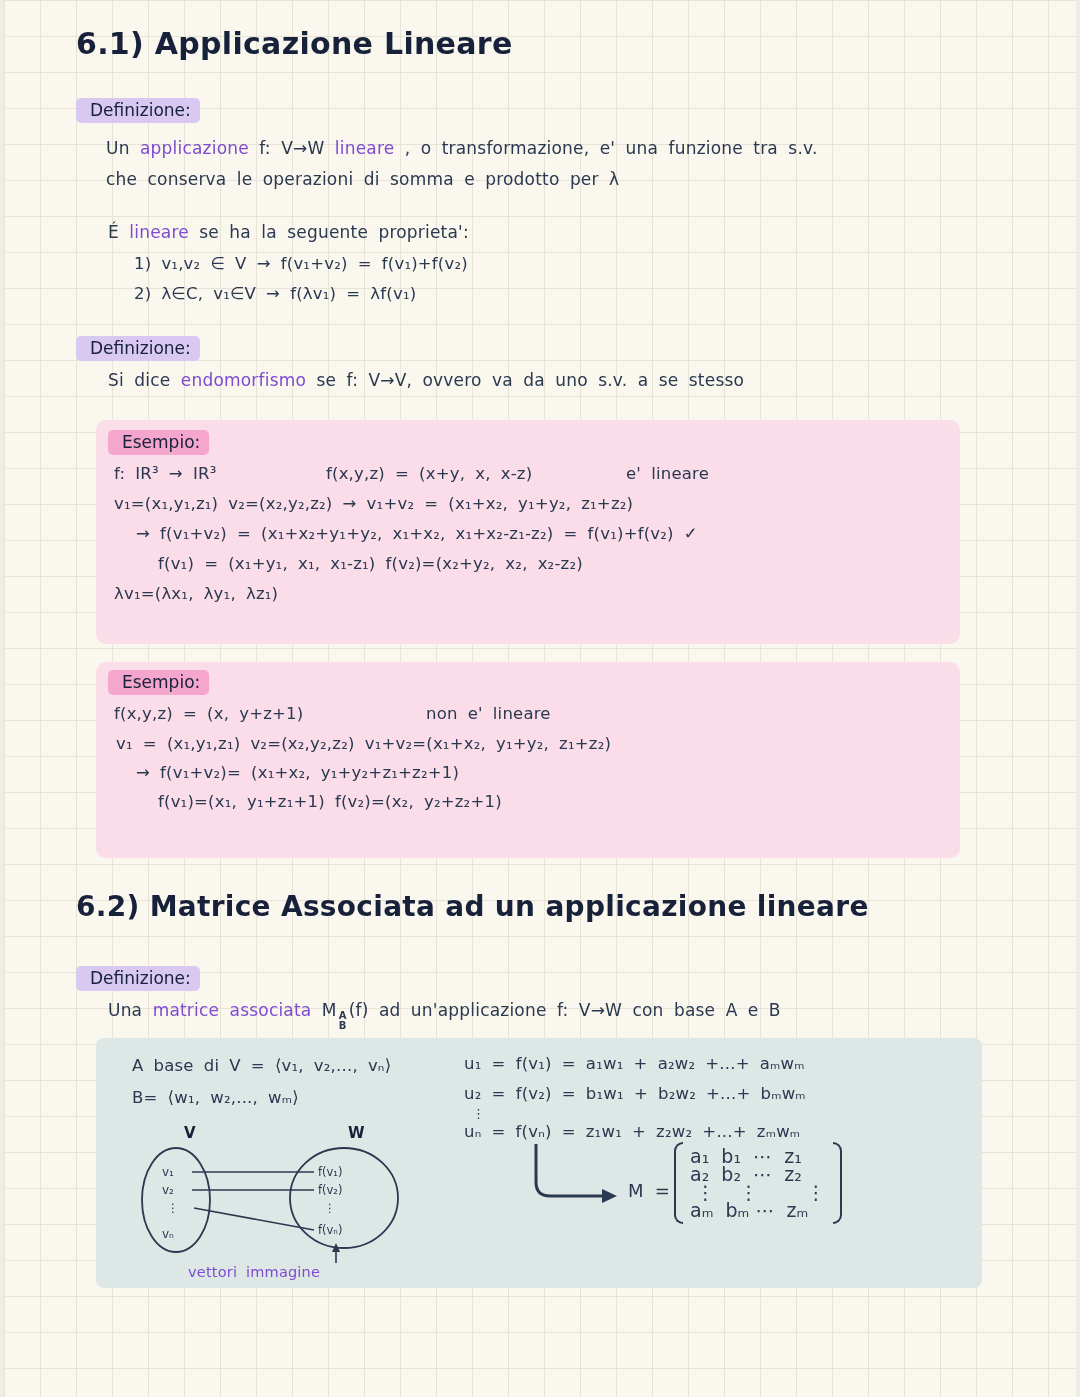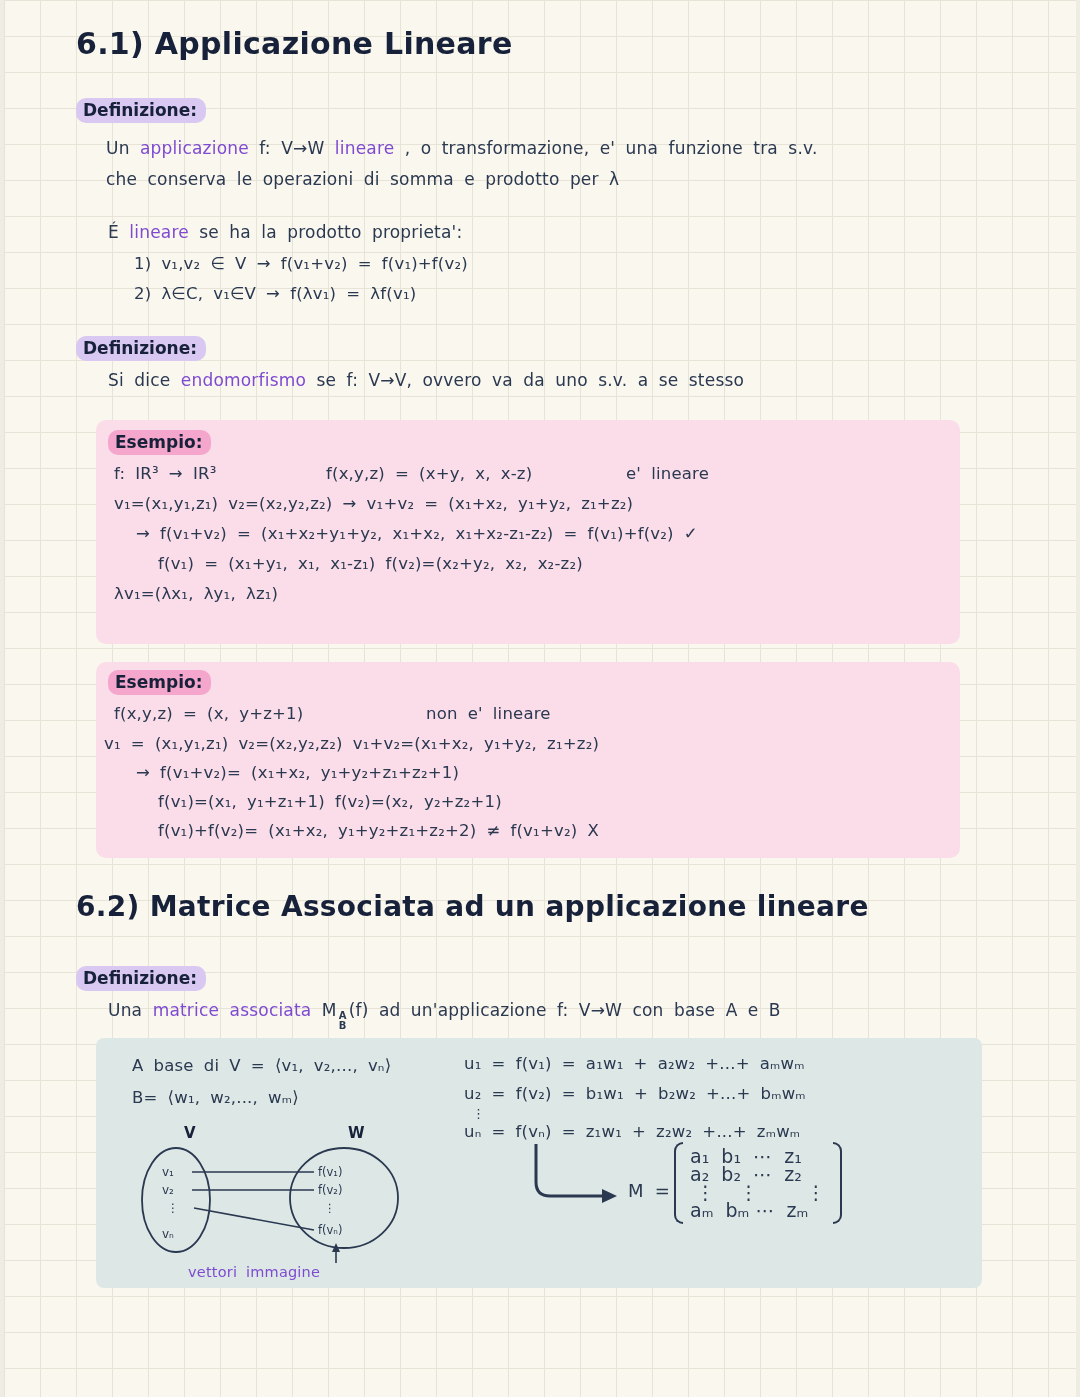--- a/index.html
+++ b/index.html
@@ -25,21 +25,21 @@
     overflow:hidden;
     font-family:"DejaVu Sans", sans-serif;
   }
   .abs{position:absolute;white-space:nowrap}
   .title{font-weight:800;color:var(--ink-dark);letter-spacing:.3px}
   .t1{left:72px;top:26px;font-size:30px}
   .t2{left:72px;top:890px;font-size:28px}
   .hand{color:var(--ink);font-size:17px;word-spacing:.28em;letter-spacing:.2px}
   .math{font-size:16.5px}
   .purple{color:var(--purple)}
-  .hl{display:inline-block;padding:2px 9px 3px 7px;border-radius:10px;font-weight:700;font-size:17px;color:var(--ink-dark)}
+  .hl{display:inline-block;padding:2px 9px 3px 14px;border-radius:5px;font-weight:400;font-size:17px;color:var(--ink-dark)}
   .hl-lav{background:var(--hl-lav)}
   .hl-pink{background:var(--hl-pink)}
   .box{position:absolute;border-radius:10px}
   .box-pink{background:var(--box-pink)}
   .box-teal{background:var(--box-teal);border-radius:8px}
   .supsub{display:inline-flex;flex-direction:column;font-size:10px;line-height:10px;vertical-align:-3px;margin:0 2px;font-weight:700}
   .matrix{display:flex;align-items:stretch;gap:4px}
   .paren-l{width:9px;border:2px solid var(--ink);border-right:none;border-radius:11px 0 0 11px}
   .paren-r{width:9px;border:2px solid var(--ink);border-left:none;border-radius:0 11px 11px 0}
   .mrows{display:flex;flex-direction:column;justify-content:space-between;padding:5px 3px;font-size:19px;line-height:18px;white-space:pre;color:var(--ink)}
@@ -66,21 +66,21 @@
     <span class="purple">applicazione</span>
     <span>f: V→W</span>
     <span class="purple">lineare</span>
     <span>, o transformazione, e' una funzione tra s.v.</span>
   </div>
   <div class="abs hand" style="left:102px;top:169px">che conserva le operazioni di somma e prodotto per λ</div>
 
   <div class="abs hand" style="left:104px;top:222px">
     <span>É</span>
     <span class="purple">lineare</span>
-    <span>se  ha la prodotto proprieta':</span>
+    <span>se  ha la seguente proprieta':</span>
   </div>
   <div class="abs hand math" style="left:130px;top:254px">1) v₁,v₂ ∈ V  →  f(v₁+v₂) = f(v₁)+f(v₂)</div>
   <div class="abs hand math" style="left:130px;top:284px">2) λ∈C, v₁∈V →  f(λv₁) = λf(v₁)</div>
 
   <div class="abs" style="left:72px;top:336px">
     <span class="hl hl-lav">Definizione:</span>
   </div>
   <div class="abs hand" style="left:104px;top:370px">
     <span>Si dice</span>
     <span class="purple">endomorfismo</span>
@@ -99,24 +99,23 @@
     <div class="abs hand math" style="left:62px;top:134px">f(v₁) = (x₁+y₁, x₁, x₁-z₁)          f(v₂)=(x₂+y₂, x₂, x₂-z₂)</div>
     <div class="abs hand math" style="left:18px;top:164px">λv₁=(λx₁, λy₁, λz₁)</div>
   </div>
 
   <div class="box box-pink" style="left:92px;top:662px;width:864px;height:196px">
     <div class="abs" style="left:12px;top:8px">
       <span class="hl hl-pink">Esempio:</span>
     </div>
     <span class="abs hand math" style="left:18px;top:42px">f(x,y,z) = (x, y+z+1)</span>
     <span class="abs hand math" style="left:330px;top:42px">non  e'  lineare</span>
-    <div class="abs hand math" style="left:8px;top:72px">v₁ = (x₁,y₁,z₁)        v₂=(x₂,y₂,z₂)        v₁+v₂=(x₁+x₂, y₁+y₂, z₁+z₂)</div>
+    <div class="abs hand math" style="left:20px;top:72px">v₁ = (x₁,y₁,z₁)        v₂=(x₂,y₂,z₂)        v₁+v₂=(x₁+x₂, y₁+y₂, z₁+z₂)</div>
     <div class="abs hand math" style="left:40px;top:101px">→ f(v₁+v₂)= (x₁+x₂, y₁+y₂+z₁+z₂+1)</div>
     <div class="abs hand math" style="left:62px;top:130px">f(v₁)=(x₁, y₁+z₁+1)      f(v₂)=(x₂, y₂+z₂+1)</div>
-    <div class="abs hand math" style="left:62px;top:159px">f(v₁)+f(v₂)= (x₁+x₂, y₁+y₂+z₁+z₂+2)  ≠  f(v₁+v₂)      X</div>
   </div>
 
   <h1 class="abs title t2">6.2) Matrice Associata ad un applicazione lineare</h1>
 
   <div class="abs" style="left:72px;top:966px">
     <span class="hl hl-lav">Definizione:</span>
   </div>
   <div class="abs hand" style="left:104px;top:1000px">
     <span>Una</span>
     <span class="purple">matrice associata</span>

